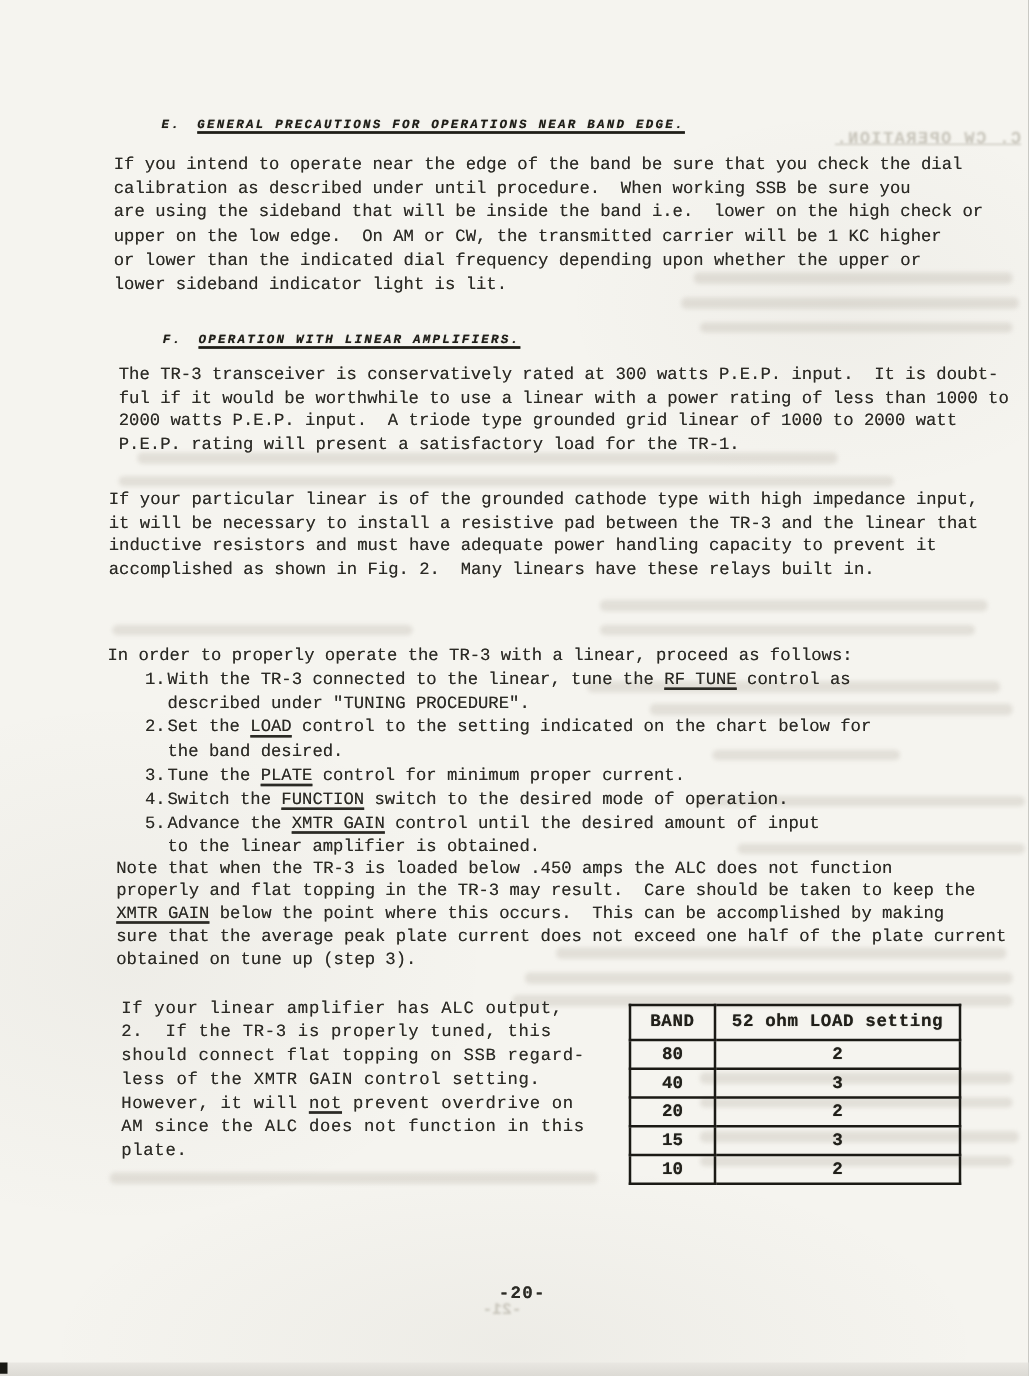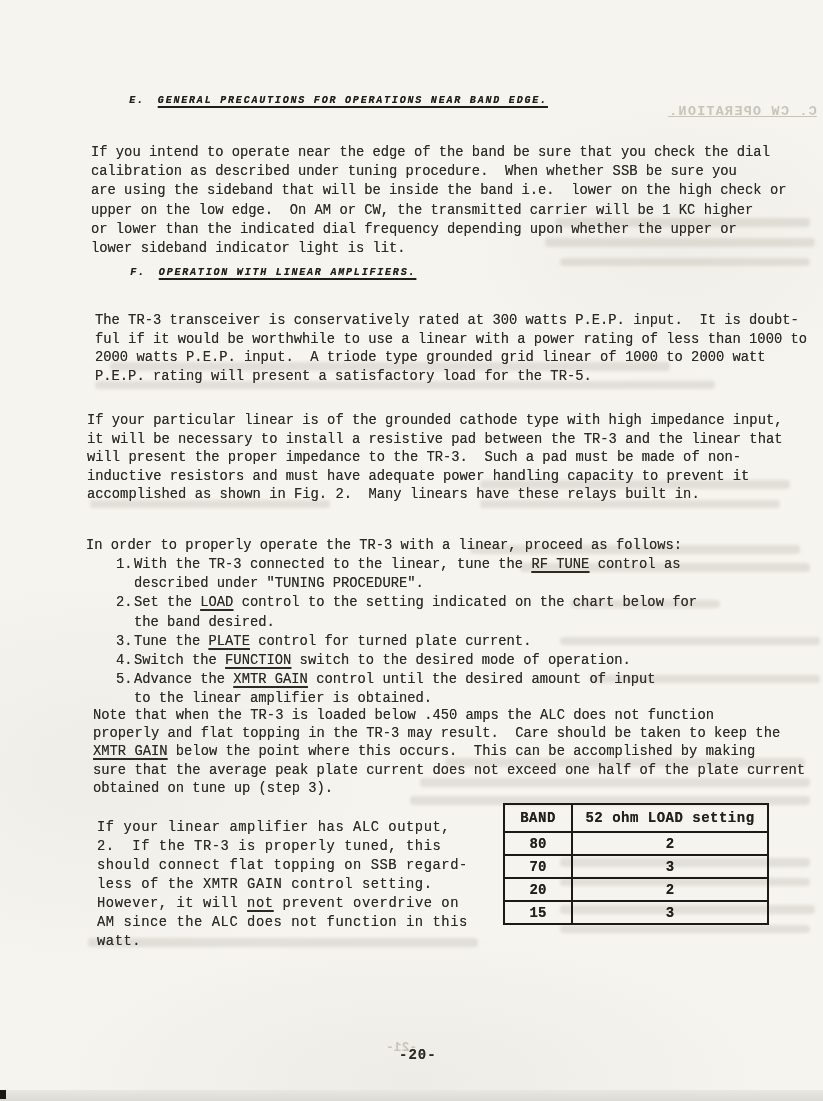--- a/index.html
+++ b/index.html
@@ -8,21 +8,21 @@
     background:
       radial-gradient(ellipse 320px 220px at 82% 22%, rgba(110,105,90,0.045), transparent 70%),
       radial-gradient(ellipse 420px 300px at 12% 70%, rgba(110,105,90,0.05), transparent 70%),
       radial-gradient(ellipse 500px 200px at 50% 98%, rgba(110,105,90,0.06), transparent 75%),
       #f5f4ef;
     font-family:"Liberation Mono","DejaVu Sans Mono",monospace;
     color:#2b2a25;
   }
   .abs { position:absolute; }
   .tline { white-space:pre; }
-  .ink { text-shadow:0 0 0.5px rgba(40,38,32,0.6);margin-top:20px; }
+  .ink { text-shadow:0 0 0.5px rgba(40,38,32,0.6); }
   .u { text-decoration:underline; text-underline-offset:3px; text-decoration-thickness:1.5px; }
   .heading {
     font-size:10px; font-weight:700; letter-spacing:1.8px; color:#1f1e18;
     white-space:pre; text-shadow:0 0 0.6px rgba(25,24,19,0.7);font-style:italic;
   }
   .heading .hlabel { margin-right:13px; }
   .body-text { font-size:13.8px; line-height:19.2px; }
   .list { font-size:13.8px; line-height:19.2px; }
   .litem { display:flex; }
   .lnum { width:18px; flex:0 0 18px; }
@@ -86,42 +86,41 @@
     <div class="ghost-bar" style="left:88px;top:938px;width:390px;height:9px;"></div>
     <div class="ghost-text" style="left:386px; top:1040px; font-size:13px;">-21-</div>
   </div>
 
   <div class="abs heading" style="left:98px; top:84px;">
     <span class="hlabel">E.</span><span class="u">GENERAL PRECAUTIONS FOR OPERATIONS NEAR BAND EDGE.</span>
   </div>
 
   <div class="abs body-text ink" style="left:91px; top:123px;">
       <div class="tline">If you intend to operate near the edge of the band be sure that you check the dial</div>
-      <div class="tline">calibration as described under tuning procedure.  When whether SSB be sure you</div>
+      <div class="tline">calibration as described under until procedure.  When working SSB be sure you</div>
       <div class="tline">are using the sideband that will be inside the band i.e.  lower on the high check or</div>
       <div class="tline">upper on the low edge.  On AM or CW, the transmitted carrier will be 1 KC higher</div>
       <div class="tline">or lower than the indicated dial frequency depending upon whether the upper or</div>
       <div class="tline">lower sideband indicator light is lit.</div>
     </div>
 
   <div class="abs heading" style="left:99px; top:256px;">
     <span class="hlabel">F.</span><span class="u">OPERATION WITH LINEAR AMPLIFIERS.</span>
   </div>
 
   <div class="abs body-text ink" style="left:95px; top:292px; line-height:18.6px;">
       <div class="tline">The TR-3 transceiver is conservatively rated at 300 watts P.E.P. input.  It is doubt-</div>
       <div class="tline">ful if it would be worthwhile to use a linear with a power rating of less than 1000 to</div>
       <div class="tline">2000 watts P.E.P. input.  A triode type grounded grid linear of 1000 to 2000 watt</div>
-      <div class="tline">P.E.P. rating will present a satisfactory load for the TR-5.</div>
+      <div class="tline">P.E.P. rating will present a satisfactory load for the TR-1.</div>
     </div>
 
   <div class="abs body-text ink" style="left:87px; top:392px; line-height:18.6px;">
       <div class="tline">If your particular linear is of the grounded cathode type with high impedance input,</div>
       <div class="tline">it will be necessary to install a resistive pad between the TR-3 and the linear that</div>
-      <div class="tline">will present the proper impedance to the TR-3.  Such a pad must be made of non-</div>
       <div class="tline">inductive resistors and must have adequate power handling capacity to prevent it</div>
       <div class="tline">accomplished as shown in Fig. 2.  Many linears have these relays built in.</div>
     </div>
 
   <div class="abs body-text ink tline" style="left:86px; top:516px;">In order to properly operate the TR-3 with a linear, proceed as follows:</div>
 
   <div class="abs list ink" style="left:116px; top:535px;">
     <div class="litem">
       <span class="lnum">1.</span>
       <div>
@@ -132,21 +131,21 @@
     <div class="litem">
       <span class="lnum">2.</span>
       <div>
           <div class="tline"><span>Set the </span><span class="u">LOAD</span><span> control to the setting indicated on the chart below for</span></div>
           <div class="tline">the band desired.</div>
         </div>
     </div>
     <div class="litem">
       <span class="lnum">3.</span>
       <div>
-          <div class="tline"><span>Tune the </span><span class="u">PLATE</span><span> control for turned plate current.</span></div>
+          <div class="tline"><span>Tune the </span><span class="u">PLATE</span><span> control for minimum proper current.</span></div>
         </div>
     </div>
     <div class="litem">
       <span class="lnum">4.</span>
       <div>
           <div class="tline"><span>Switch the </span><span class="u">FUNCTION</span><span> switch to the desired mode of operation.</span></div>
         </div>
     </div>
     <div class="litem">
       <span class="lnum">5.</span>
@@ -165,47 +164,51 @@
       <div class="tline">obtained on tune up (step 3).</div>
     </div>
 
   <div class="abs alc-text ink" style="left:97px; top:798px;">
       <div class="tline">If your linear amplifier has ALC output,</div>
       <div class="tline">2.  If the TR-3 is properly tuned, this</div>
       <div class="tline">should connect flat topping on SSB regard-</div>
       <div class="tline">less of the XMTR GAIN control setting.</div>
       <div class="tline"><span>However, it will </span><span class="u">not</span><span> prevent overdrive on</span></div>
       <div class="tline">AM since the ALC does not function in this</div>
-      <div class="tline">watt.</div>
+      <div class="tline">plate.</div>
     </div>
 
   <table class="load abs" style="left:503px; top:803px;">
     <thead>
       <tr>
         <th>BAND</th>
         <th>52 ohm LOAD setting</th>
       </tr>
     </thead>
     <tbody>
         <tr>
           <td>80</td>
           <td>2</td>
         </tr>
         <tr>
-          <td>70</td>
+          <td>40</td>
           <td>3</td>
         </tr>
         <tr>
           <td>20</td>
           <td>2</td>
         </tr>
         <tr>
           <td>15</td>
           <td>3</td>
         </tr>
+        <tr>
+          <td>10</td>
+          <td>2</td>
+        </tr>
       </tbody>
   </table>
 
   <div class="abs pageno ink" style="left:399px; top:1027px;">-20-</div>
 
   <div class="scan-bottom"></div>
   <div class="corner-mark"></div>
 
 </div>
 

